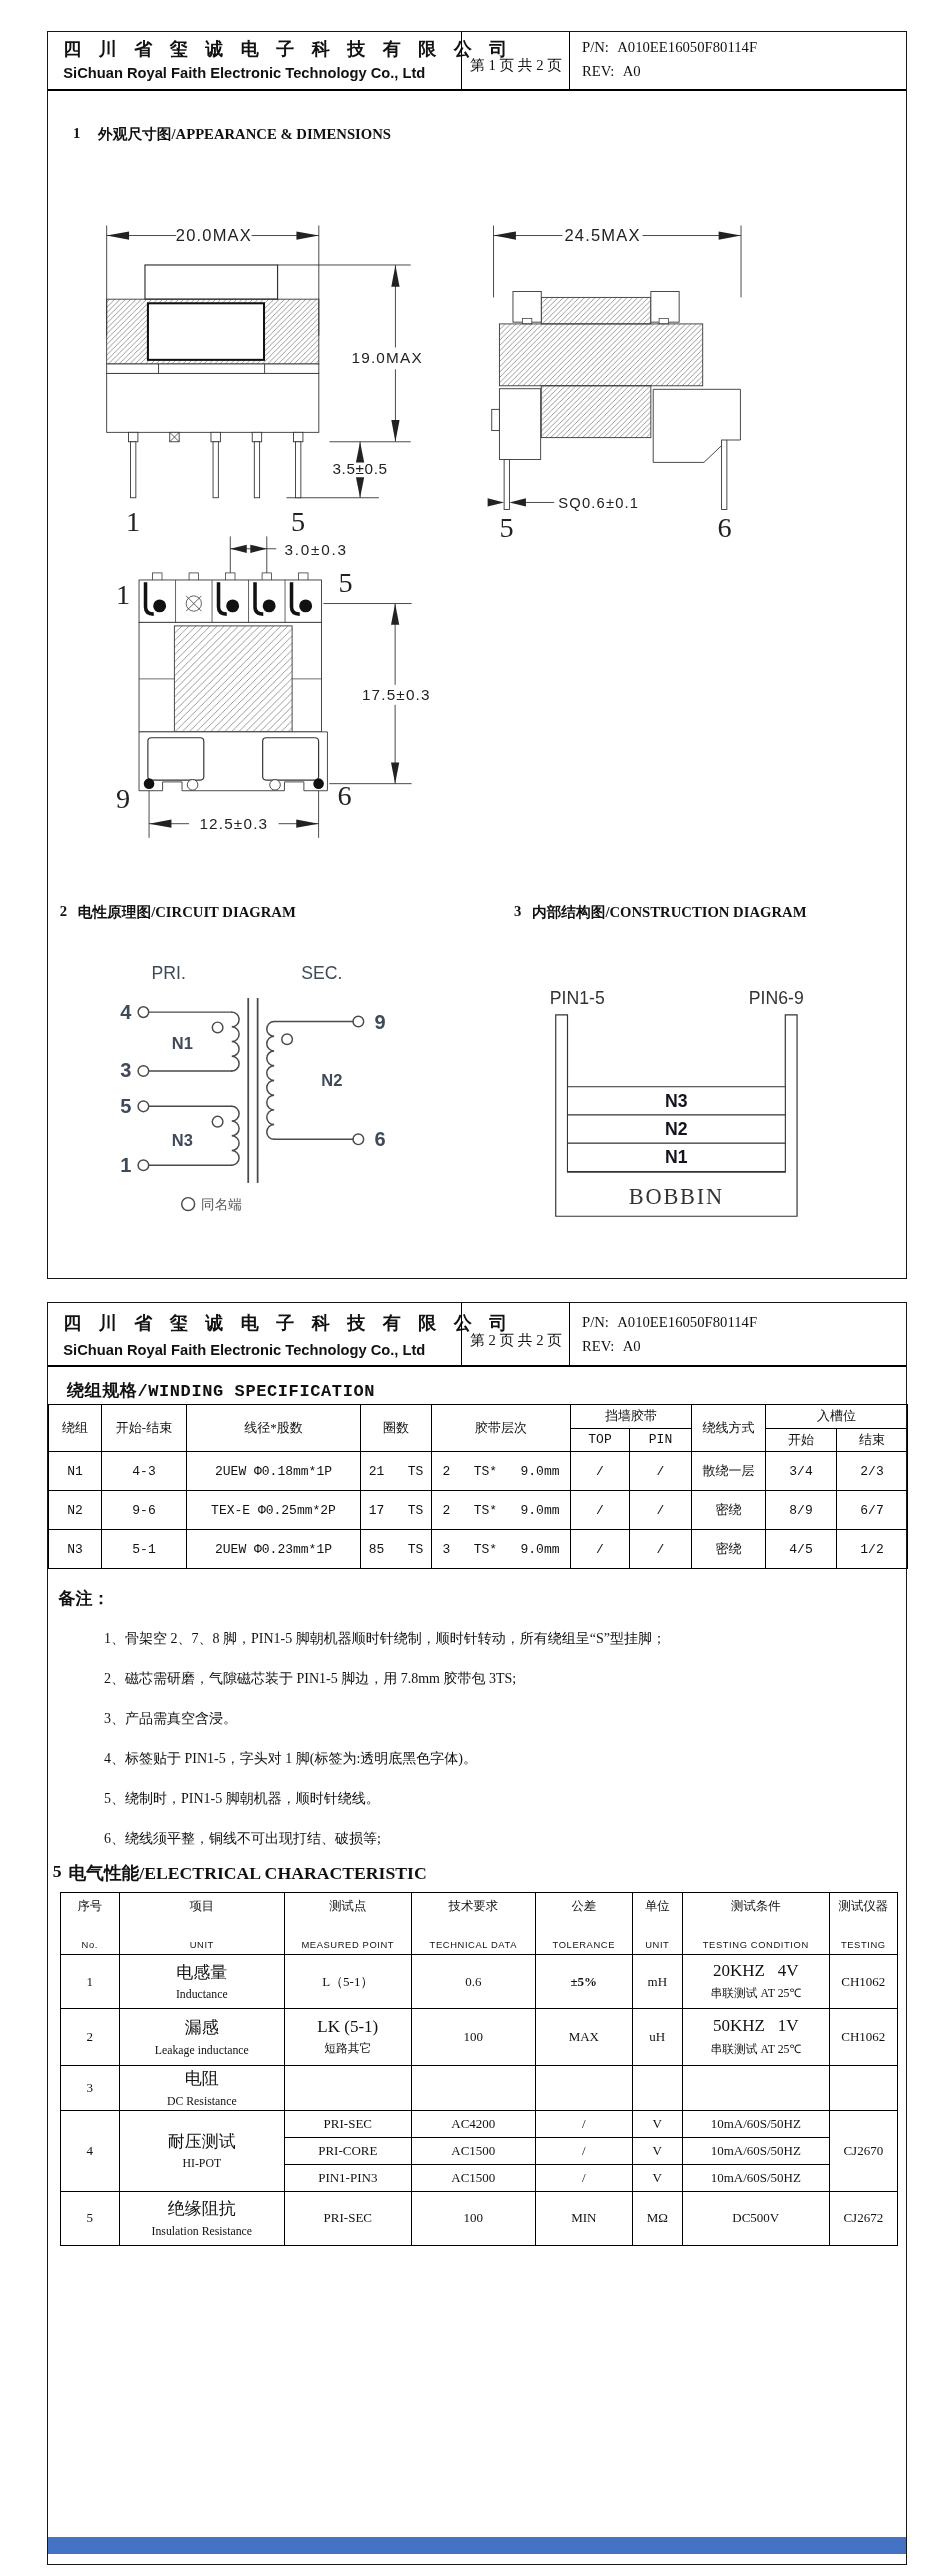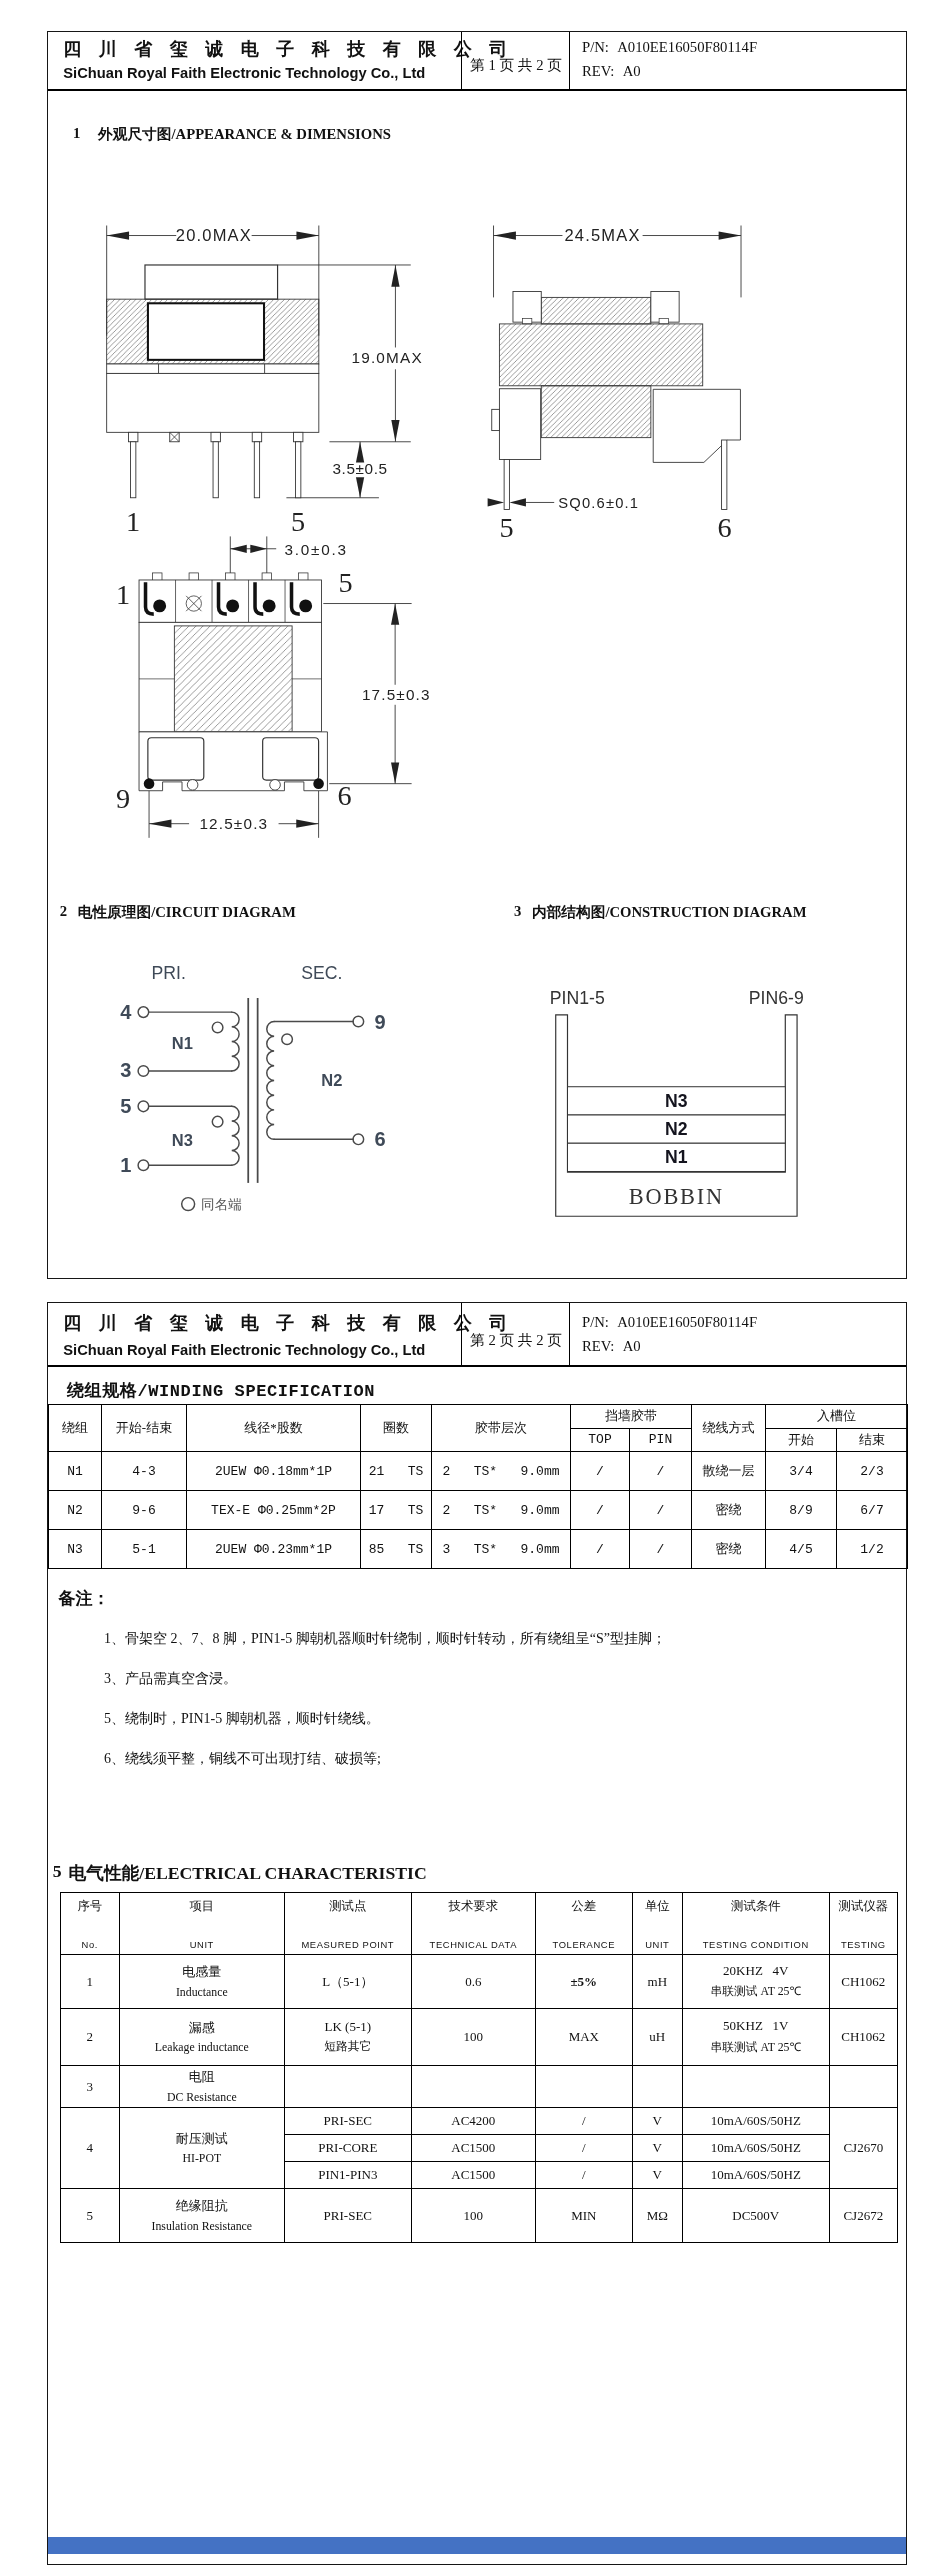--- a/index.html
+++ b/index.html
@@ -31,21 +31,21 @@
   
   .notes-title{position:absolute;font-weight:bold;font-size:17px;}
   .notes{position:absolute;font-size:14px;line-height:1;}
   .note{margin-bottom:26px;white-space:pre-wrap;margin-left:28px;}
   
   .etbl{border-collapse:collapse;width:837px;table-layout:fixed;}
   .etbl td,.etbl th{border:1.2px solid #000;text-align:center;vertical-align:middle;font-weight:normal;white-space:pre;}
   .etbl .hcn{font-size:12.4px;margin-bottom:24px;}
   .etbl .hen{font-size:9.4px;font-family:"Liberation Sans",sans-serif;letter-spacing:0.6px;}
   .etbl td{font-size:13px;}
-  .etbl .icn{font-size:13px;margin-bottom:3.5px;}
+  .etbl .icn{font-size:17px;margin-bottom:3.5px;}
   .etbl .ien{font-size:11.8px;}
   .etbl tr.hh{height:62px;} .etbl tr.r90{height:54px;} .etbl tr.r95{height:57px;}
   .etbl tr.r70{height:42px;} .etbl tr.r44{height:27px;} .etbl tr.r5{height:54px;}
   .footer-bar{position:absolute;left:0;right:0;height:16.5px;background:#4472c4;}
   svg text{font-family:"Liberation Sans",sans-serif;}
   svg text.serif{font-family:"Liberation Serif",serif;}
 </style>
 </head>
 <body>
 
@@ -386,21 +386,23 @@
       <td class="cn">密绕</td>
       <td>4/5</td>
       <td>1/2</td>
     </tr>
   </tbody>
     </table>
 
   <div class="notes-title" style="left:10.6px;top:284px;">备注：</div>
   <div class="notes" style="left:28px;top:329px;right:23.6px;">
     <div class="note">1、骨架空 2、7、8 脚，PIN1-5 脚朝机器顺时针绕制，顺时针转动，所有绕组呈“S”型挂脚；</div>
+    <div class="note">2、磁芯需研磨，气隙磁芯装于 PIN1-5 脚边，用 7.8mm 胶带包 3TS;</div>
     <div class="note">3、产品需真空含浸。</div>
+    <div class="note">4、标签贴于 PIN1-5，字头对 1 脚(标签为:透明底黑色字体)。</div>
     <div class="note">5、绕制时，PIN1-5 脚朝机器，顺时针绕线。</div>
     <div class="note">6、绕线须平整，铜线不可出现打结、破损等;</div>
   </div>
 
   <div class="sec-title" style="left:4.7px;top:558px;font-size:17.7px;gap:7px;">
     <span>5</span>
     <span>电气性能/ELECTRICAL CHARACTERISTIC</span>
   </div>
 
   <table class="etbl abs" style="left:11.8px;top:589px;">

